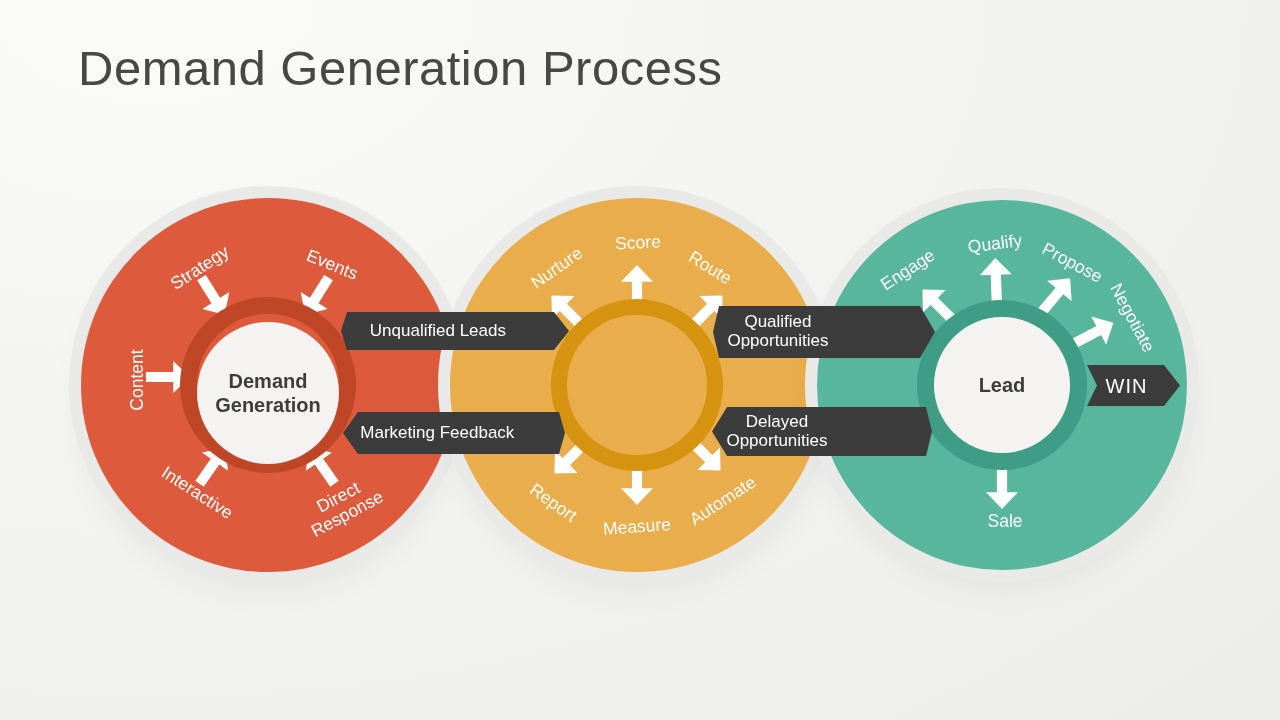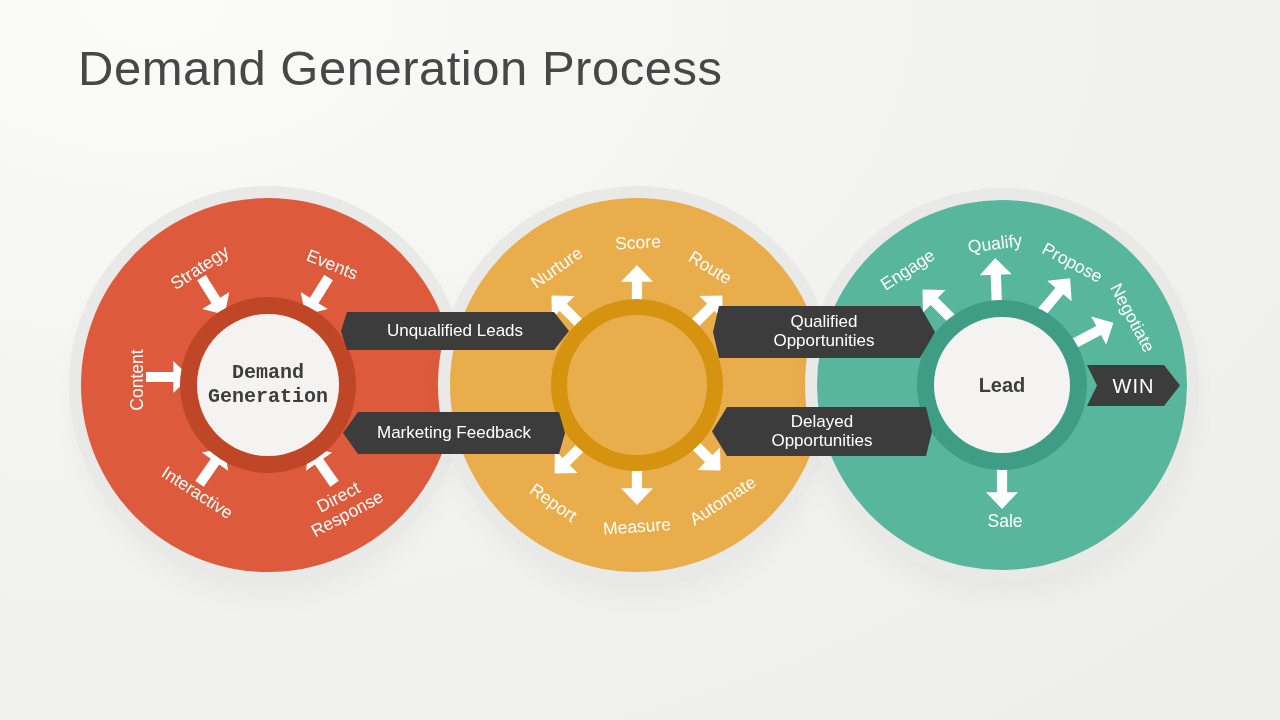--- a/index.html
+++ b/index.html
@@ -19,41 +19,41 @@
   }
   .c1-body{left:81px;top:198px;width:374px;height:374px;background:#dd5b3c;}
   .c2-body{left:450px;top:198px;width:374px;height:374px;background:#eaad4c;}
   .c3-body{left:817px;top:200px;width:370px;height:370px;background:#57b69b;}
   
   .ring{position:absolute;border-radius:50%;box-sizing:border-box;background:transparent;}
   .c1-ring{left:180px;top:297px;width:176px;height:176px;border:17px solid #bf4627;}
   .c2-ring{left:551px;top:299px;width:172px;height:172px;border:16px solid #d6930f;}
   .c3-ring{left:917px;top:300px;width:170px;height:170px;border:17px solid #3f9d85;}
   .hub{position:absolute;border-radius:50%;background:#f4f3f1;display:flex;align-items:center;justify-content:center;}
-  .c1-hub{left:197px;top:314px;width:142px;height:142px;font-family:Liberation Mono, monospace;}
+  .c1-hub{left:197px;top:322px;width:142px;height:142px;}
   .c2-hub{left:567px;top:315px;width:140px;height:140px;}
   .c3-hub{left:934px;top:317px;width:136px;height:136px;}
   .hub-label{
     font-size:20px;font-weight:bold;color:#3d3d3d;text-align:center;line-height:1.2;width:120px;
   }
   
   .spoke{
     position:absolute;color:#fff;font-size:17.5px;text-align:center;line-height:1.1;
     white-space:nowrap;transform:translate(-50%,-50%);
   }
   .wrap2{white-space:normal;width:106px;}
   
   .arr{
     position:absolute;width:32px;height:44px;background:#fff;
     clip-path:polygon(50% 0,100% 38%,66% 38%,66% 100%,34% 100%,34% 38%,0 38%);
   }
   
   .banner{
     position:absolute;background:#3c3c3c;color:#fff;
-    display:flex;align-items:center;justify-content:center;text-align:center;
+    display:flex;align-items:center;text-align:center;
     font-size:17px;line-height:1.1;
   }
   .bnr-right{clip-path:polygon(6px 0,calc(100% - 15px) 0,100% 50%,calc(100% - 15px) 100%,6px 100%,0 50%);}
   .bnr-left {clip-path:polygon(15px 0,calc(100% - 6px) 0,100% 50%,calc(100% - 6px) 100%,15px 100%,0 50%);}
   .bnr-win  {clip-path:polygon(0 0,calc(100% - 16px) 0,100% 50%,calc(100% - 16px) 100%,0 100%,10px 50%);font-size:20px;letter-spacing:1px;}
   .banner .txt{width:85%;}
 </style>
 </head>
 <body>
 

